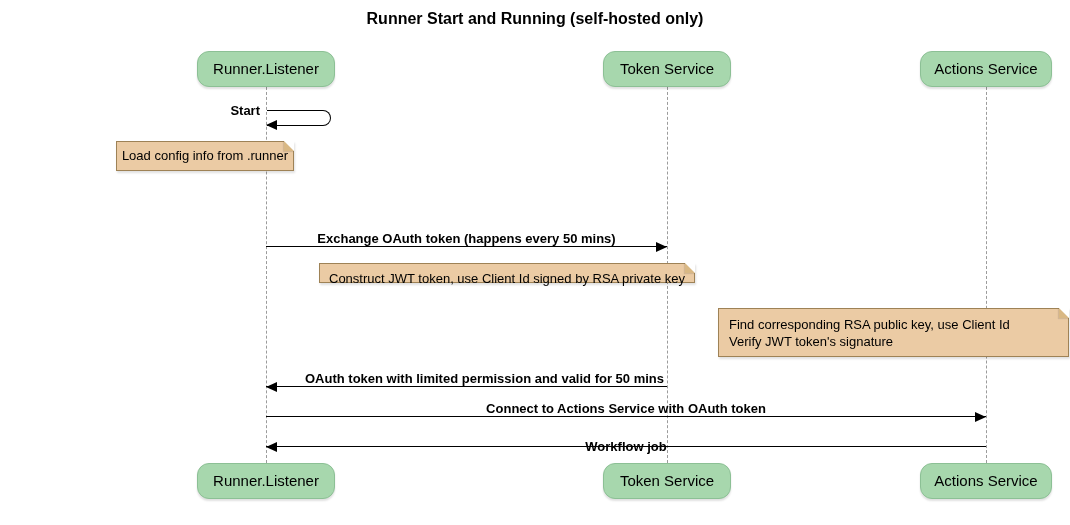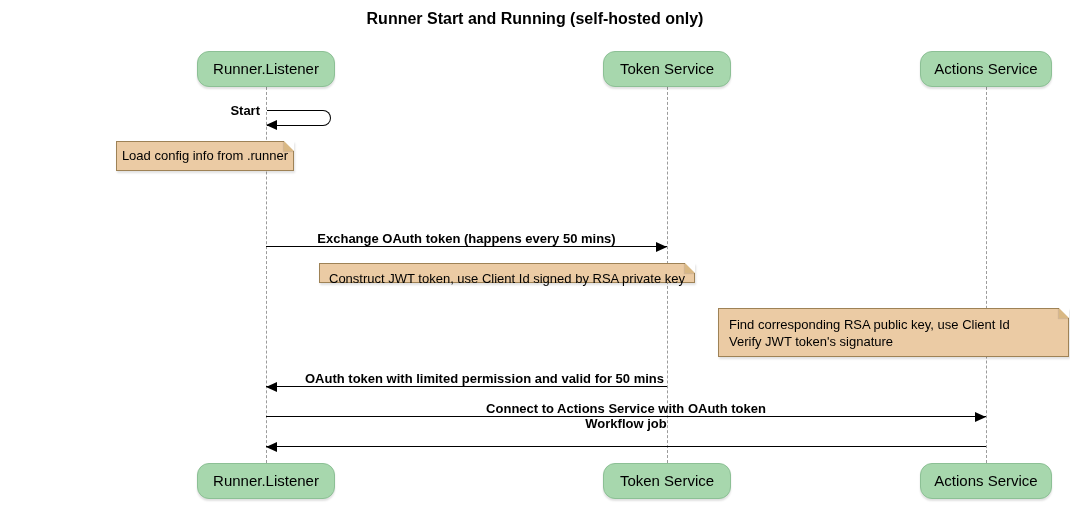--- a/index.html
+++ b/index.html
@@ -129,17 +129,17 @@
 Verify JWT token's signature</div>
 
   <div class="msg-label" style="left:266px; top:372px; width:401px;margin-left:18px;">OAuth token with limited permission and valid for 50 mins</div>
   <div class="msg-line" style="left:266px; top:386px; width:401px;"></div>
   <div class="arrowhead left" style="left:266px; top:382px;"></div>
 
   <div class="msg-label" style="left:266px; top:402px; width:720px;text-align:center;">Connect to Actions Service with OAuth token</div>
   <div class="msg-line" style="left:266px; top:416px; width:720px;"></div>
   <div class="arrowhead right" style="left:975px; top:412px;"></div>
 
-  <div class="msg-label" style="left:266px; top:417px; width:720px;">Workflow job</div>
+  <div class="msg-label" style="left:266px; top:440px; width:720px;">Workflow job</div>
   <div class="msg-line" style="left:266px; top:446px; width:720px;"></div>
   <div class="arrowhead left" style="left:266px; top:442px;"></div>
 
 </div>
 
 </body></html>

